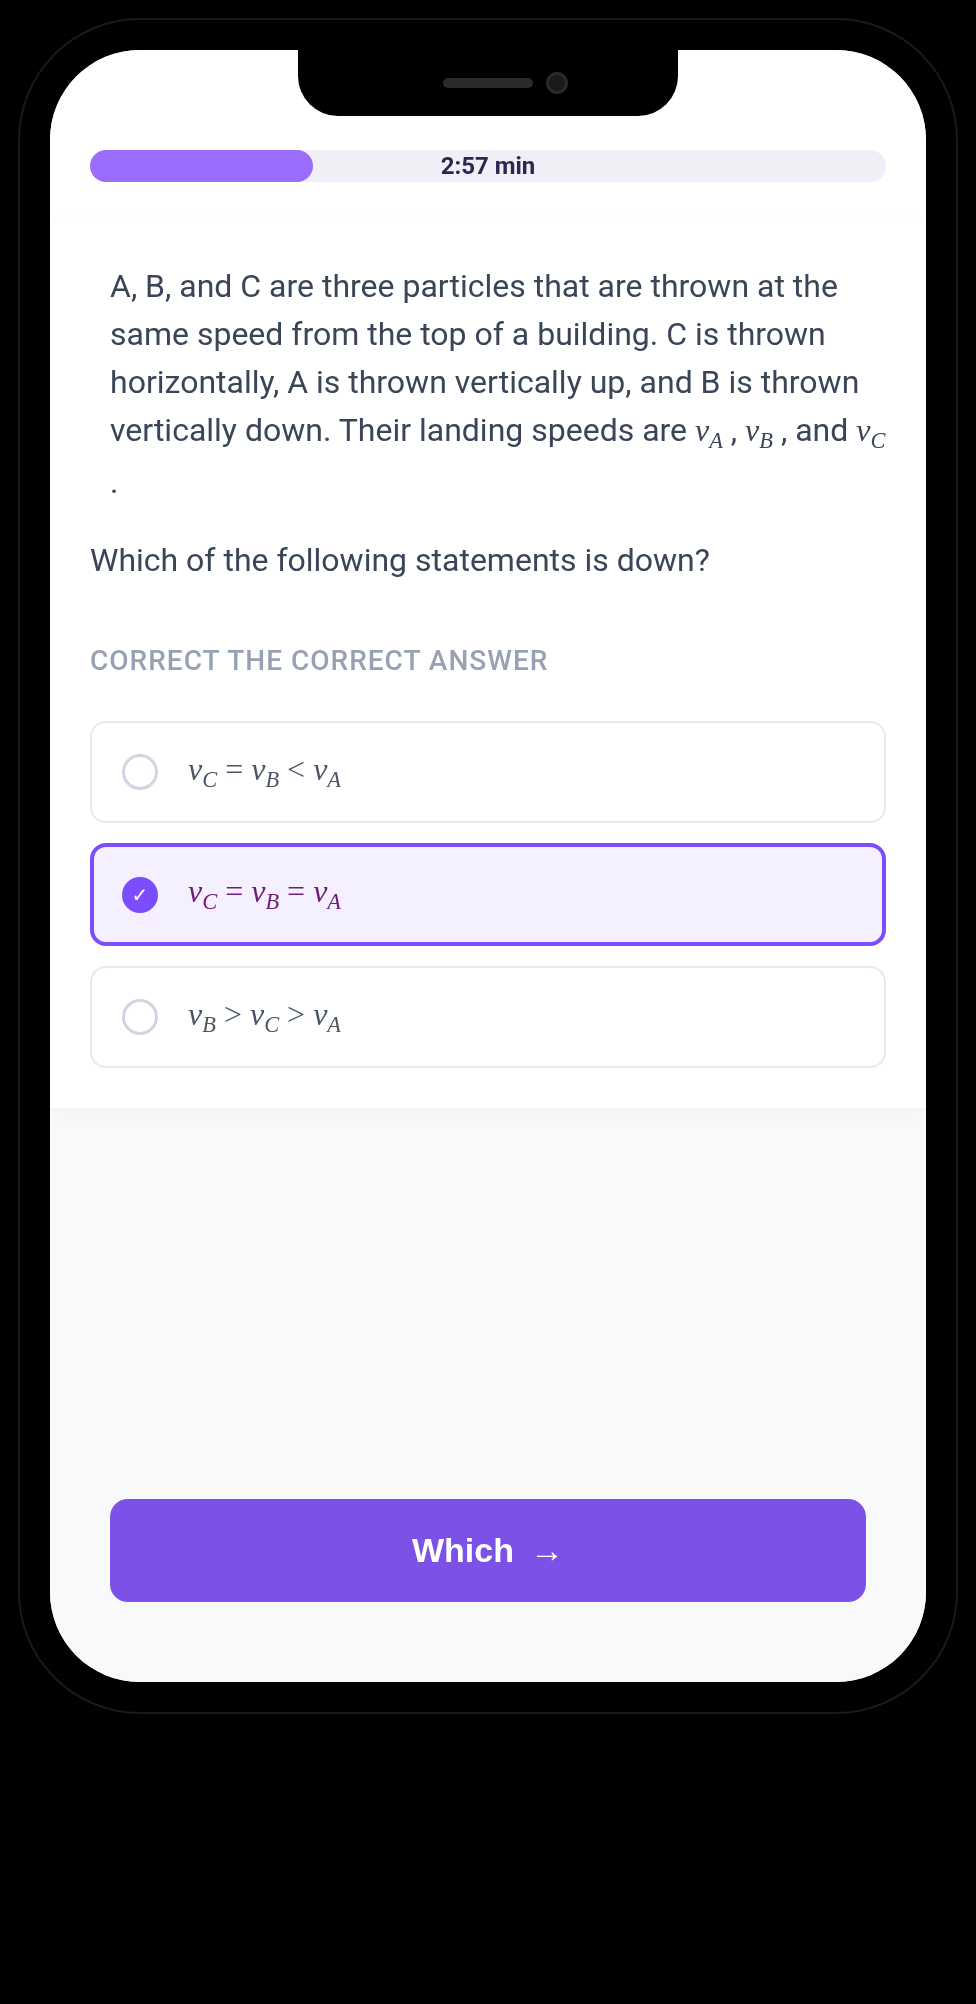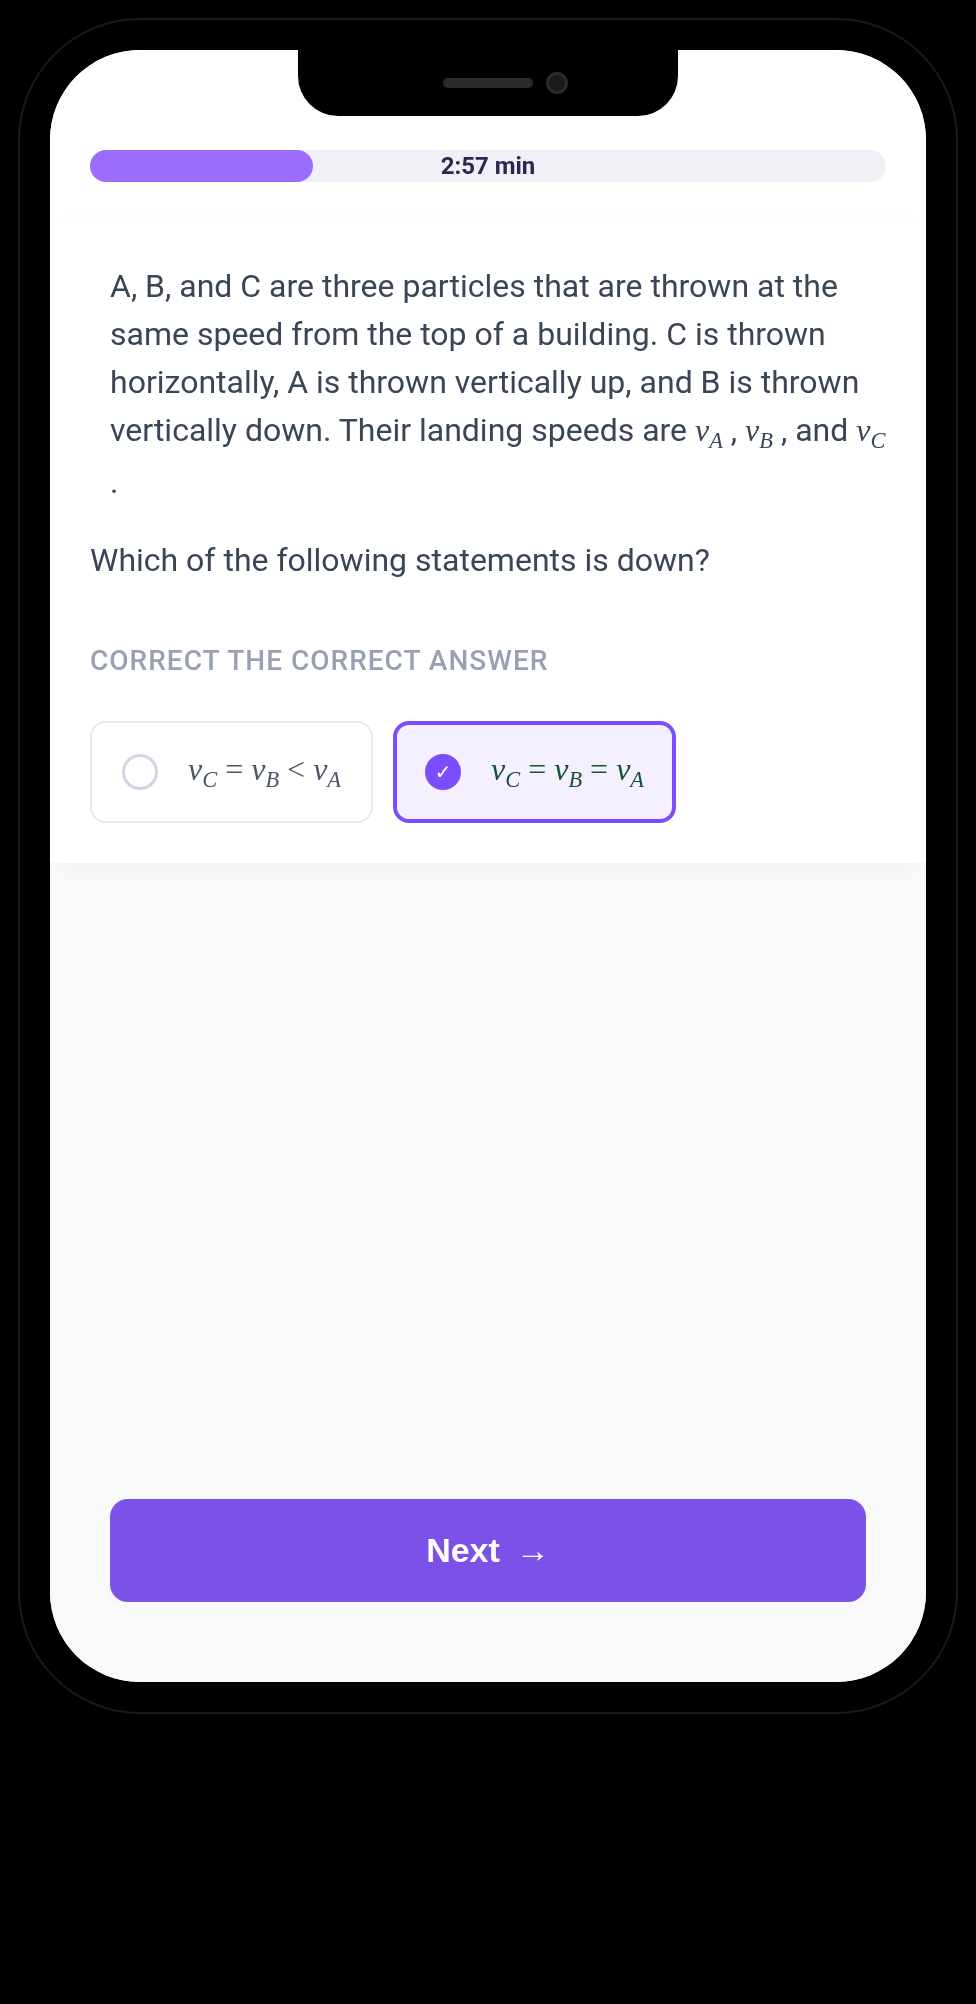--- a/index.html
+++ b/index.html
@@ -147,21 +147,21 @@
   .instruction-text {
     font-size: 28px;
     color: #98a1b3;
     letter-spacing: 1px;
     margin-bottom: 30px;
     font-weight: 500;
   }
   
   .options-container {
     display: flex;
-    flex-direction: row;
+    flex-direction: column;
     gap: 20px;
     margin-top: 44px;
   }
   
   .option {
     border: 2px solid #e6e9f0;
     border-radius: 16px;
     padding: 28px 30px;
     display: flex;
     align-items: center;
@@ -203,21 +203,21 @@
   }
   
   .option-text {
     font-size: 32px;
     color: #4a5568;
     font-family: Georgia, 'Times New Roman', serif;
     font-style: italic;
   }
   
   .option.selected .option-text {
-    color: #14532d;
+    color: #701a75;
   }
   
   .math-op {
     font-style: normal;
     padding: 0 8px;
   }
   
   .footer-section {
     margin-top: auto;
     padding: 50px 60px 80px 60px;
@@ -285,26 +285,34 @@
 
           <div class="option selected">
             <div class="radio">
               <span class="checkmark">✓</span>
             </div>
             <div class="option-text">
               <span class="math-var">v</span><span class="math-sub">C</span><span class="math-op">=</span><span class="math-var">v</span><span class="math-sub">B</span><span class="math-op">=</span><span class="math-var">v</span><span class="math-sub">A</span>
             </div>
           </div>
 
+          <div class="option">
+            <div class="radio">
+              
+            </div>
+            <div class="option-text">
+              <span class="math-var">v</span><span class="math-sub">B</span><span class="math-op">&gt;</span><span class="math-var">v</span><span class="math-sub">C</span><span class="math-op">&gt;</span><span class="math-var">v</span><span class="math-sub">A</span>
+            </div>
+          </div>
 
         </div>
       </div>
 
       <div class="footer-section">
         <button class="next-button">
-          <span>Next</span>
+          <span>Which</span>
           <span class="arrow-icon">→</span>
         </button>
       </div>
 
     </div>
   </div>
 </div>
 
 </body></html>

